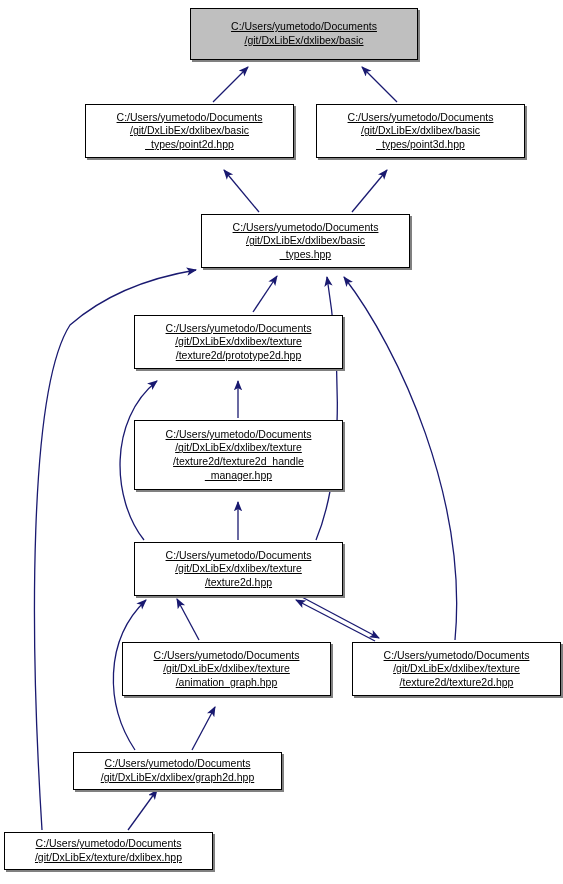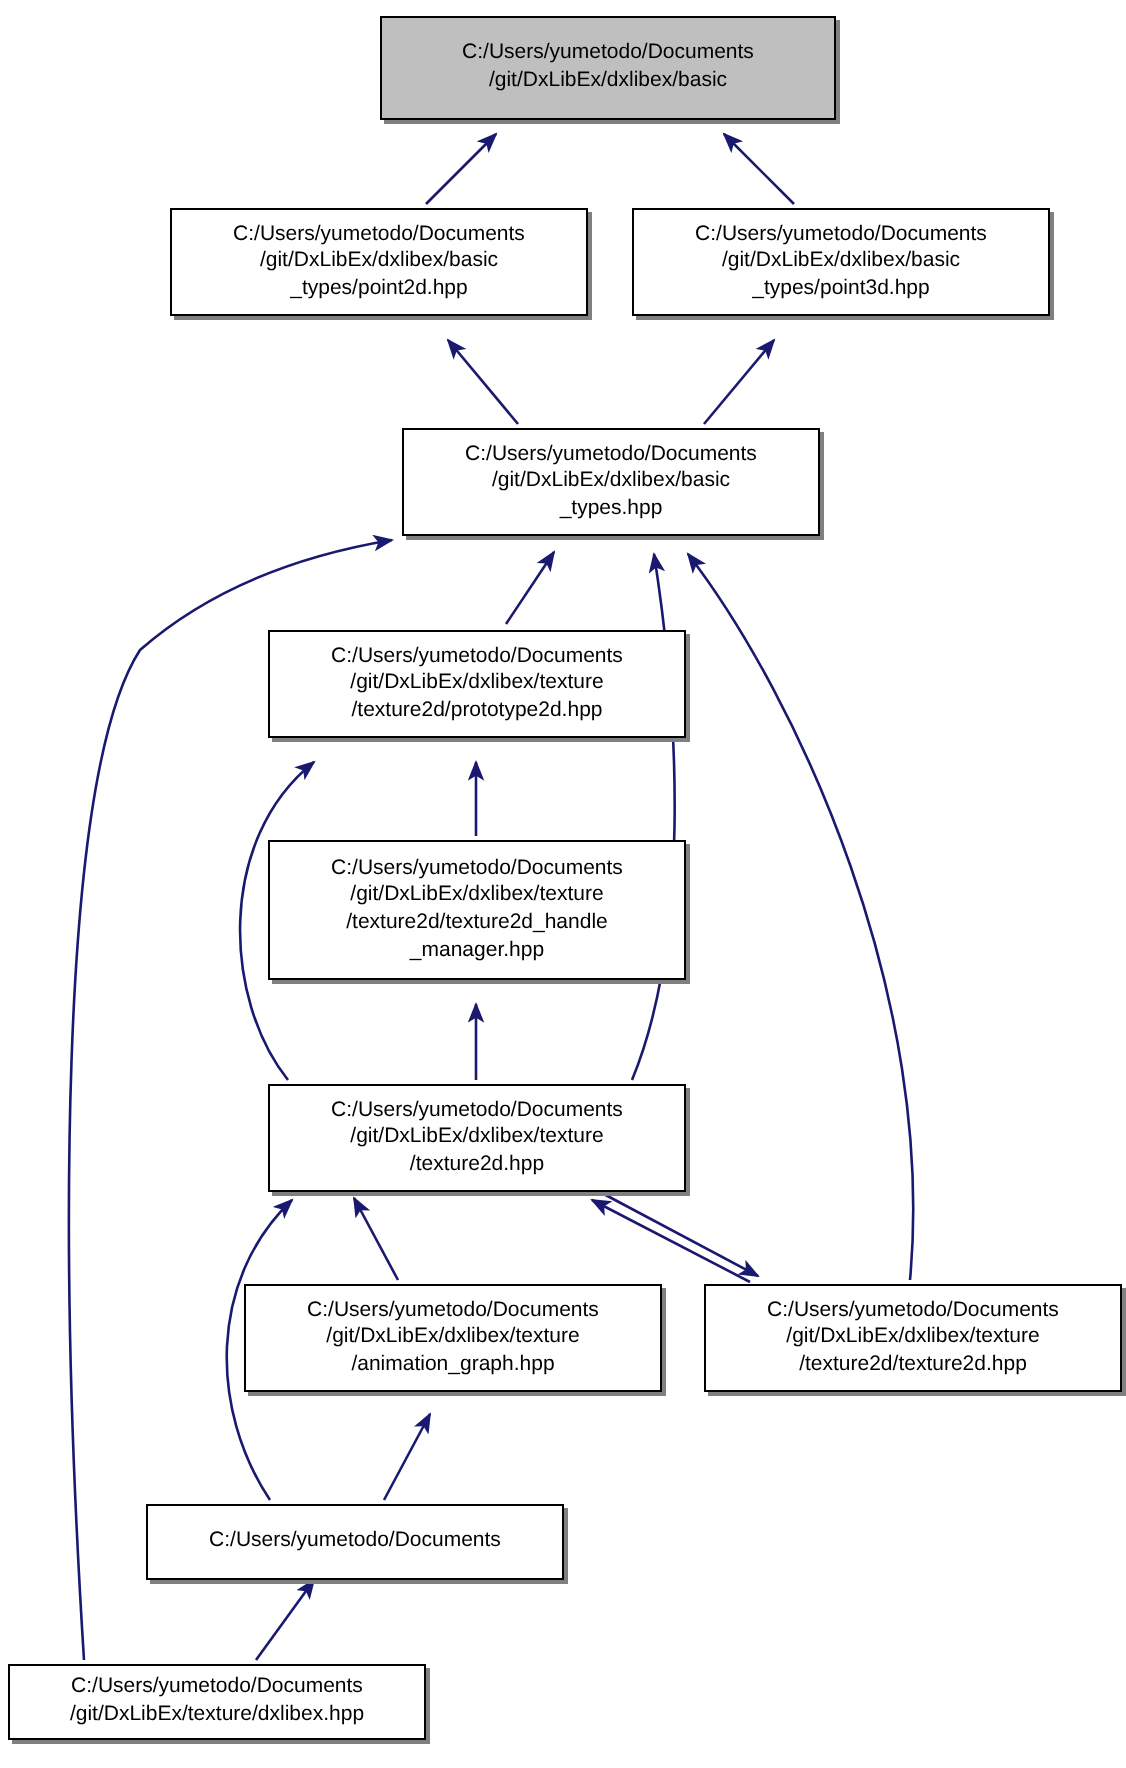--- a/index.html
+++ b/index.html
@@ -29,20 +29,21 @@
     flex-direction: column;
     align-items: center;
     justify-content: center;
     text-align: center;
     font-size: 10.5px;
     line-height: 13.6px;
     color: #000000;
     letter-spacing: 0px;
     white-space: pre;
     z-index: 5;
+    text-decoration: underline;
   }
   .node-normal {
     background: #ffffff;
     border: 1px solid #000000;
     box-shadow: 2px 2px 0 0 #808080;
   }
   .node-root {
     background: #bfbfbf;
     border: 1px solid #000000;
     box-shadow: 2px 2px 0 0 #808080;
@@ -150,20 +151,21 @@
   </div>
 
   <div class="graph-node node-normal" style="left:352px; top:642px; width:209px; height:54px;">
     <span class="node-line">C:/Users/yumetodo/Documents</span>
     <span class="node-line">/git/DxLibEx/dxlibex/texture</span>
     <span class="node-line">/texture2d/texture2d.hpp</span>
   </div>
 
   <div class="graph-node node-normal" style="left:73px; top:752px; width:209px; height:38px;">
     <span class="node-line">C:/Users/yumetodo/Documents</span>
+    <span class="node-line">/git/DxLibEx/dxlibex/graph2d.hpp</span>
   </div>
 
   <div class="graph-node node-normal" style="left:4px; top:832px; width:209px; height:38px;">
     <span class="node-line">C:/Users/yumetodo/Documents</span>
     <span class="node-line">/git/DxLibEx/texture/dxlibex.hpp</span>
   </div>
 
 </div>
 
 </body></html>

